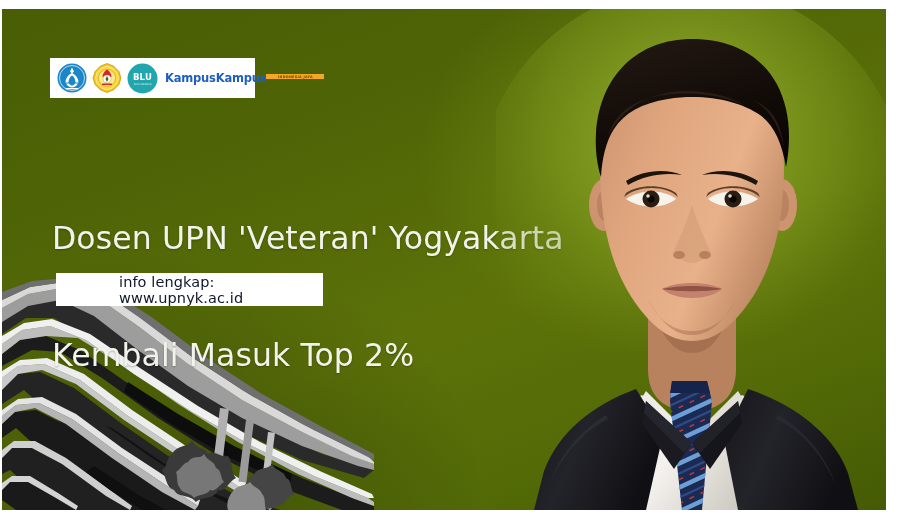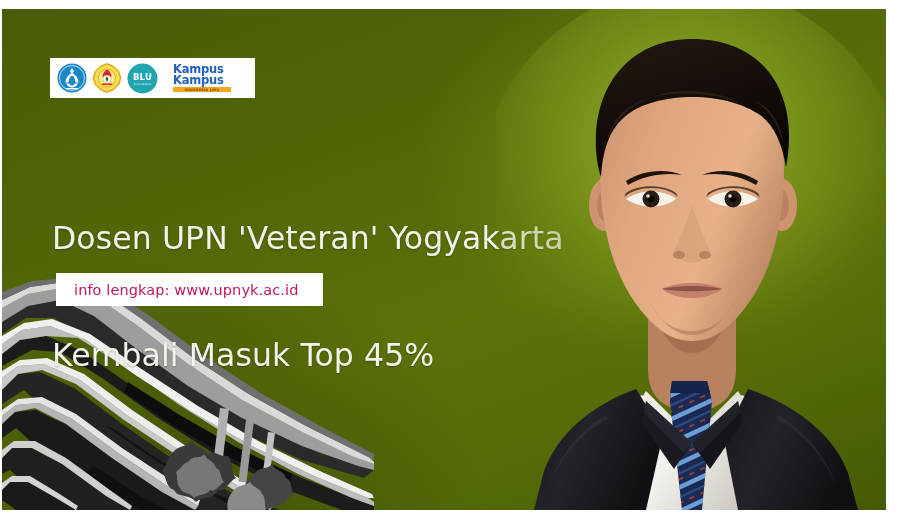--- a/index.html
+++ b/index.html
@@ -33,21 +33,21 @@
     left:48px; top:49px;
     width:205px; height:40px;
     background:#ffffff;
     border-radius:0;
     display:flex; align-items:center;
     padding:0 7px;
     box-sizing:border-box;
     gap:5px;
   }
   .logo-ico{flex:0 0 auto;display:block;}
-  #km-wrap{display:flex;flex-direction:column;justify-content:center;margin-left:10px;}
+  #km-wrap{display:flex;flex-direction:row;justify-content:center;margin-left:2px;}
   .km-line{
     font-family:"DejaVu Sans",sans-serif;
     font-weight:bold;
     color:#1f5fbf;
     font-size:11.5px;
     line-height:11px;
     letter-spacing:-0.2px;
   }
   #km-bar{
     margin-top:1.5px;
@@ -82,22 +82,23 @@
     left:54px; top:264px;
     width:267px; height:33px;
     background:#ffffff;
     display:flex; align-items:center;
     padding-left:18px;
     box-sizing:border-box;
   }
   #info-bar-text{
     font-family:"DejaVu Sans",sans-serif;
     font-size:14.5px;
-    color:#be185d;
+    color:#0f172a;
     letter-spacing:0.1px;
+    margin-left:45px;
   }
 
   
   #building{
     position:absolute;
     left:0; bottom:0;
     width:420px; height:232px;
   }
   #building svg{display:block;width:100%;height:100%;}
 
@@ -198,21 +199,21 @@
       <span class="km-line">Kampus</span>
       <span class="km-line">Kampus</span>
       <div id="km-bar">
         <span>INDONESIA JAYA</span>
       </div>
     </div>
   </div>
 
   <div id="headline">
     <span class="hl-line">Dosen UPN 'Veteran' Yogyakarta</span>
-    <span class="hl-line">Kembali Masuk Top 45%</span>
+    <span class="hl-line">Kembali Masuk Top 2%</span>
   </div>
 
   <div id="info-bar">
     <span id="info-bar-text">info lengkap: www.upnyk.ac.id</span>
   </div>
 
   <div id="portrait">
     <svg viewBox="0 0 390 501" preserveAspectRatio="xMidYMax slice">
       <defs>
         <radialGradient id="halo" cx="50%" cy="32%" r="62%">

